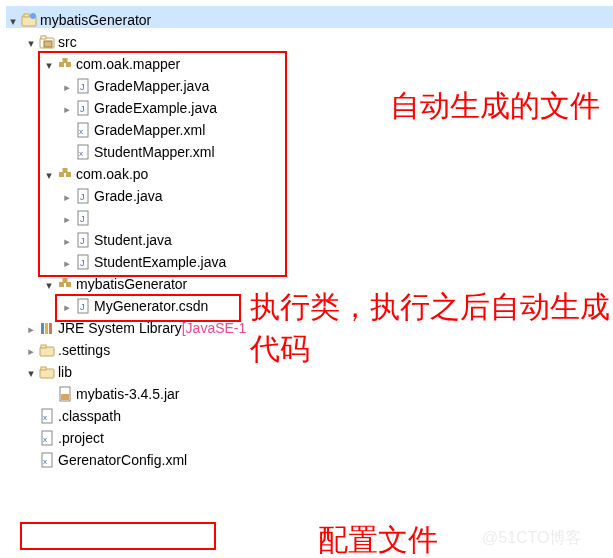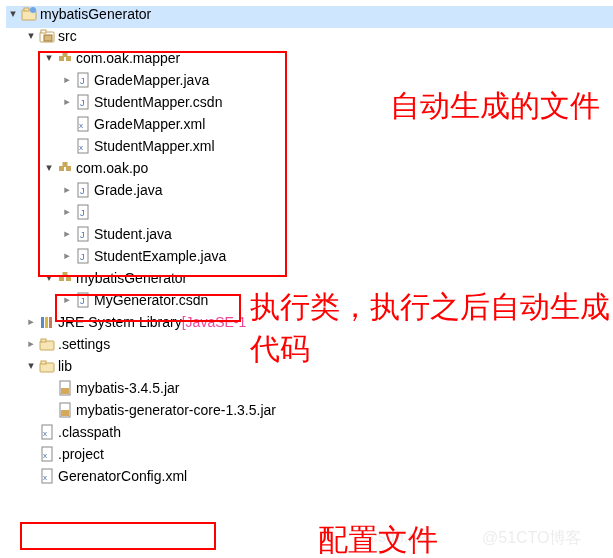--- a/index.html
+++ b/index.html
@@ -9,21 +9,21 @@
     background: #fff;
     color: #000;
     width: 613px;
     height: 558px;
     position: relative;
     overflow: hidden;
   }
   .tree { padding: 6px 0 6px 6px; }
   .row {
     display: flex;
-    align-items: flex-start;
+    align-items: flex-end;
     height: 22px;
     white-space: nowrap;
   }
   .arrow {
     width: 14px; height: 14px;
     display: inline-flex;
     align-items: center; justify-content: center;
     color: #555; font-size: 10px;
     flex-shrink: 0;
   }
@@ -93,21 +93,21 @@
     <span class="lbl">GradeMapper.java</span>
   </div>
   <div class="row d3">
     <span class="arrow col"></span>
     <span class="ic">
         <svg width="16" height="16">
           <rect x="3" y="1" width="10" height="14" fill="#fff" stroke="#888"></rect>
           <text x="5" y="12" font-size="9" fill="#4a6fb0">J</text>
         </svg>
       </span>
-    <span class="lbl">StudentMapper.csdn</span>
+    <span class="lbl">GradeExample.java</span>
   </div>
   <div class="row d3">
     <span class="arrow none"></span>
     <span class="ic">
         <svg width="16" height="16">
           <rect x="3" y="1" width="10" height="14" fill="#fff" stroke="#888"></rect>
           <text x="4" y="12" font-size="8" fill="#4a6fb0">x</text>
         </svg>
       </span>
     <span class="lbl">GradeMapper.xml</span>
@@ -234,30 +234,20 @@
   <div class="row d2">
     <span class="arrow none"></span>
     <span class="ic">
         <svg width="16" height="16">
           <rect x="3" y="1" width="10" height="14" fill="#fff" stroke="#888"></rect>
           <rect x="4" y="8" width="8" height="6" fill="#d6a85a"></rect>
         </svg>
       </span>
     <span class="lbl">mybatis-3.4.5.jar</span>
   </div>
-  <div class="row d2">
-    <span class="arrow none"></span>
-    <span class="ic">
-        <svg width="16" height="16">
-          <rect x="3" y="1" width="10" height="14" fill="#fff" stroke="#888"></rect>
-          <rect x="4" y="8" width="8" height="6" fill="#d6a85a"></rect>
-        </svg>
-      </span>
-    <span class="lbl">mybatis-generator-core-1.3.5.jar</span>
-  </div>
 
   <div class="row d1">
     <span class="arrow none"></span>
     <span class="ic">
         <svg width="16" height="16">
           <rect x="3" y="1" width="10" height="14" fill="#fff" stroke="#888"></rect>
           <text x="4" y="12" font-size="8" fill="#4a6fb0">x</text>
         </svg>
       </span>
     <span class="lbl">.classpath</span>

